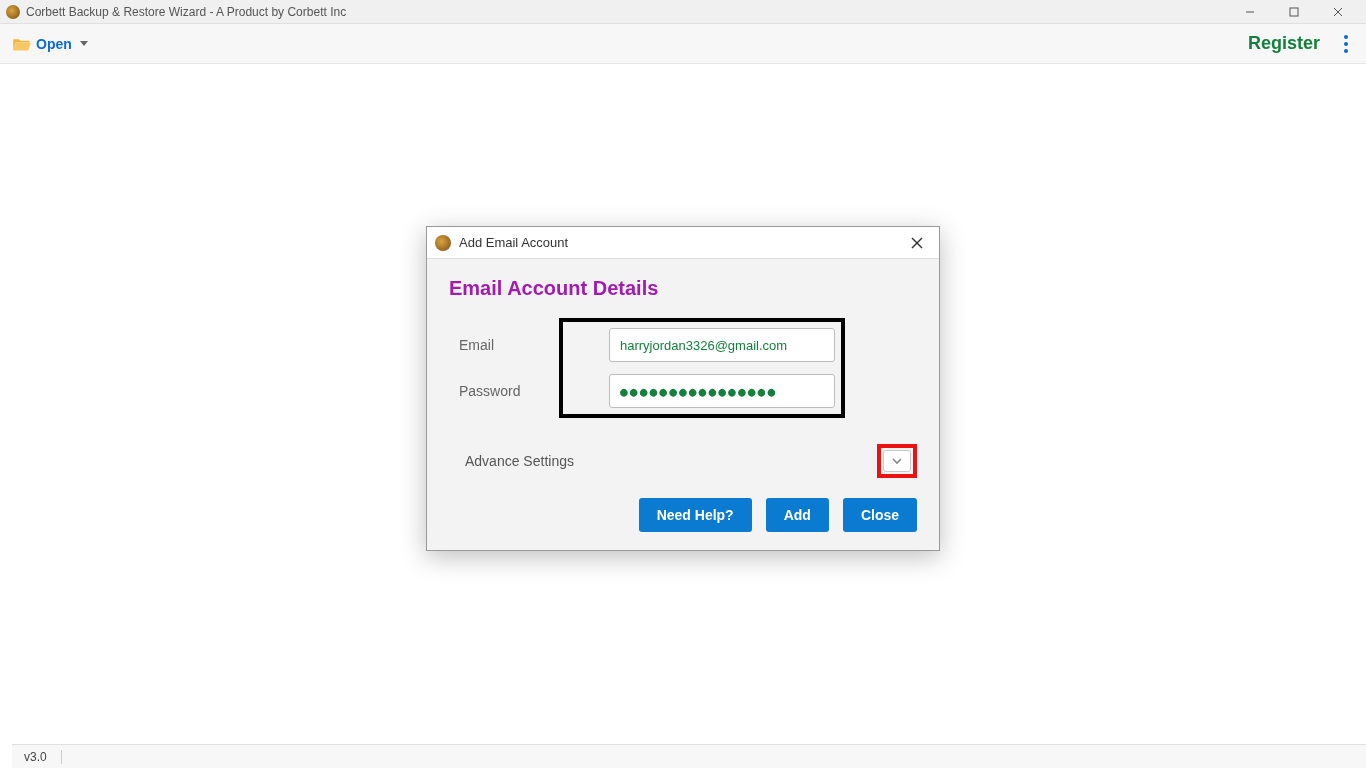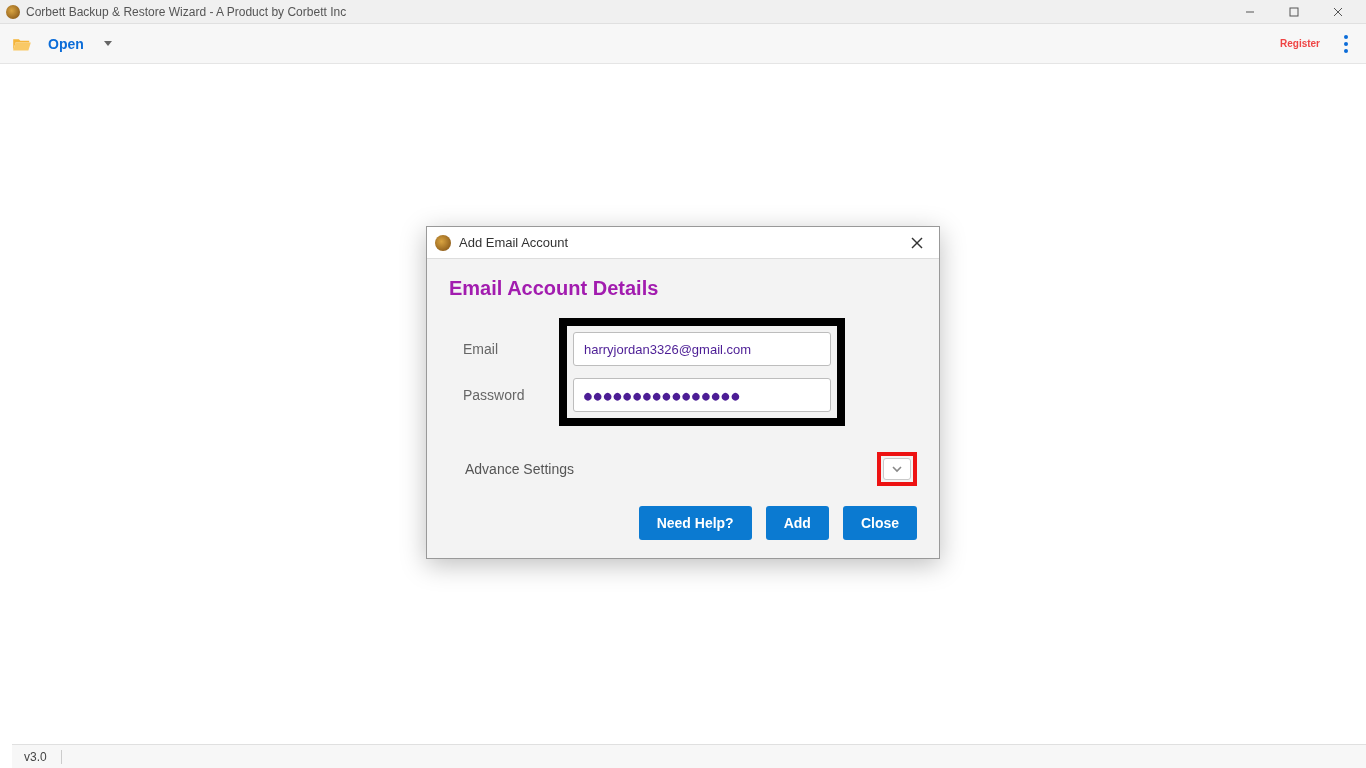--- a/index.html
+++ b/index.html
@@ -50,41 +50,41 @@
       height: 40px;
       background: #f7f7f7;
       border-bottom: 1px solid #e5e5e5;
       display: flex;
       align-items: center;
       padding: 0 12px;
     }
     .open-btn {
       display: flex;
       align-items: center;
-      gap: 16px;
+      gap: 4px;
       color: #0b6cd8;
       font-size: 14px;
       font-weight: 600;
       cursor: pointer;
     }
     .folder-icon {
       width: 20px;
       height: 16px;
     }
     .dropdown-caret {
       width: 0; height: 0;
       border-left: 4px solid transparent;
       border-right: 4px solid transparent;
       border-top: 5px solid #666;
       margin-left: 4px;
     }
     .toolbar .spacer { flex: 1 1 auto; }
     .register-link {
-      color: #ef4444;
-      font-size: 10px;
+      color: #15803d;
+      font-size: 18px;
       font-weight: 600;
       margin-right: 18px;
       cursor: pointer;
     }
     .kebab {
       width: 16px;
       display: flex;
       flex-direction: column;
       align-items: center;
       gap: 3px;
@@ -161,21 +161,21 @@
       padding: 18px 18px 18px 18px;
     }
     .modal-heading {
       color: #a21caf;
       font-size: 20px;
       font-weight: 700;
       margin-bottom: 18px;
       padding-left: 4px;
     }
     .highlight-box {
-      border: 8px solid #000000;
+      border: 4px solid #000000;
       padding: 6px;
       margin: 0 0 18px 114px;
       width: 286px;
     }
     .form-row {
       display: flex;
       align-items: center;
       margin-bottom: 12px;
       position: relative;
     }
@@ -187,21 +187,22 @@
       color: #666;
     }
     .text-input {
       width: 266px;
       height: 34px;
       border: 1px solid #bdbdbd;
       border-radius: 3px;
       padding: 0 10px;
       font-size: 13px;
       background: #fff;
-      color: #4c1d95;
+      color: #15803d;
+      margin-left: 40px;
     }
     .text-input.password {
       letter-spacing: 2px;
       font-family: monospace;
     }
     .advance-row {
       display: flex;
       align-items: center;
       padding: 8px 4px 20px 20px;
     }

